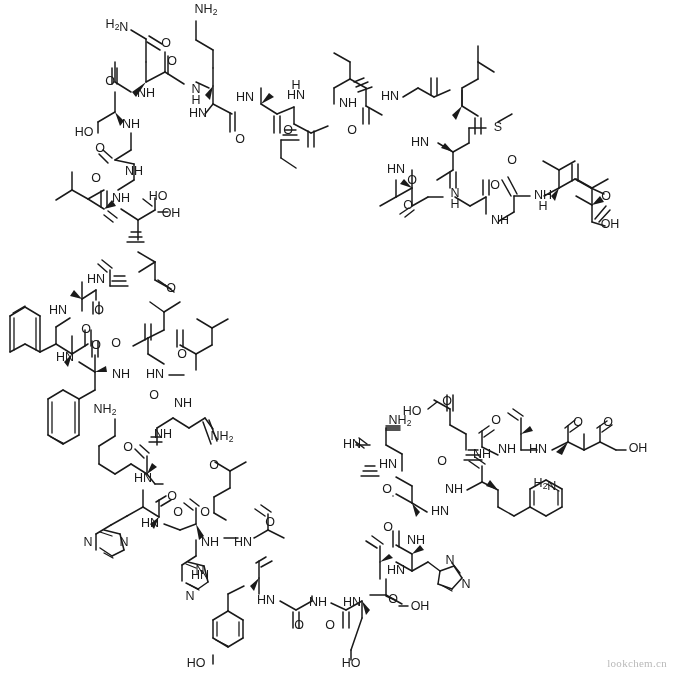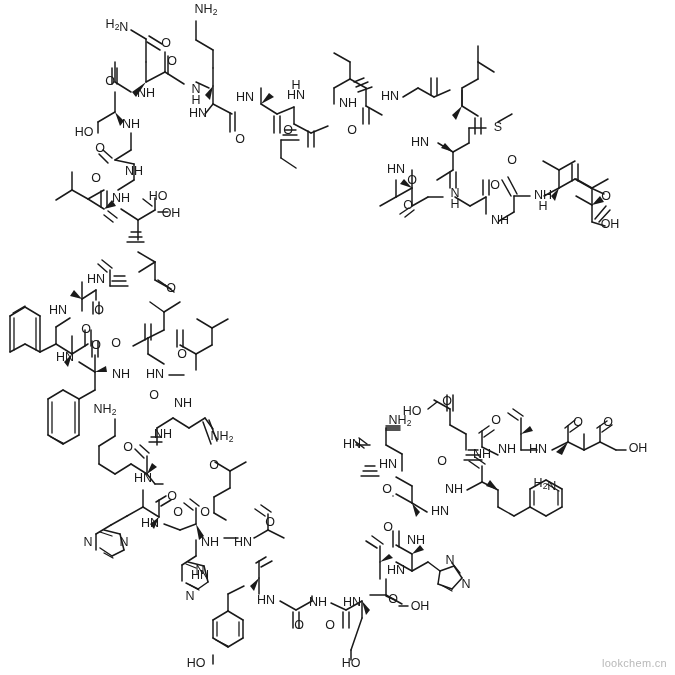--- a/index.html
+++ b/index.html
@@ -12,21 +12,21 @@
   svg#structure{display:block;width:675px;height:675px;background:#ffffff;}
   .bond{stroke:#1a1a1a;stroke-width:1.5;fill:none;stroke-linecap:round;stroke-linejoin:round;}
   .bond-thin{stroke:#1a1a1a;stroke-width:1.3;fill:none;stroke-linecap:round;}
   .wedge{fill:#1a1a1a;stroke:none;}
   .hashline{stroke:#1a1a1a;stroke-width:1.4;stroke-linecap:round;}
   .atom{font-family:"Liberation Sans", sans-serif;font-size:12.5px;fill:#1a1a1a;
         text-anchor:middle;dominant-baseline:middle;}
   .atom-sub{font-size:8.5px;}
   .watermark{
      position:absolute;right:8px;bottom:6px;
-     font-family:Liberation Sans, sans-serif;
+     font-family:Liberation Serif, serif;
      font-size:11px;color:#b9b9b9;letter-spacing:.3px;
      user-select:none;
      margin-left:8px;
   }
 </style>
 </head>
 <body>
 
 <div id="canvas-wrap">
 

